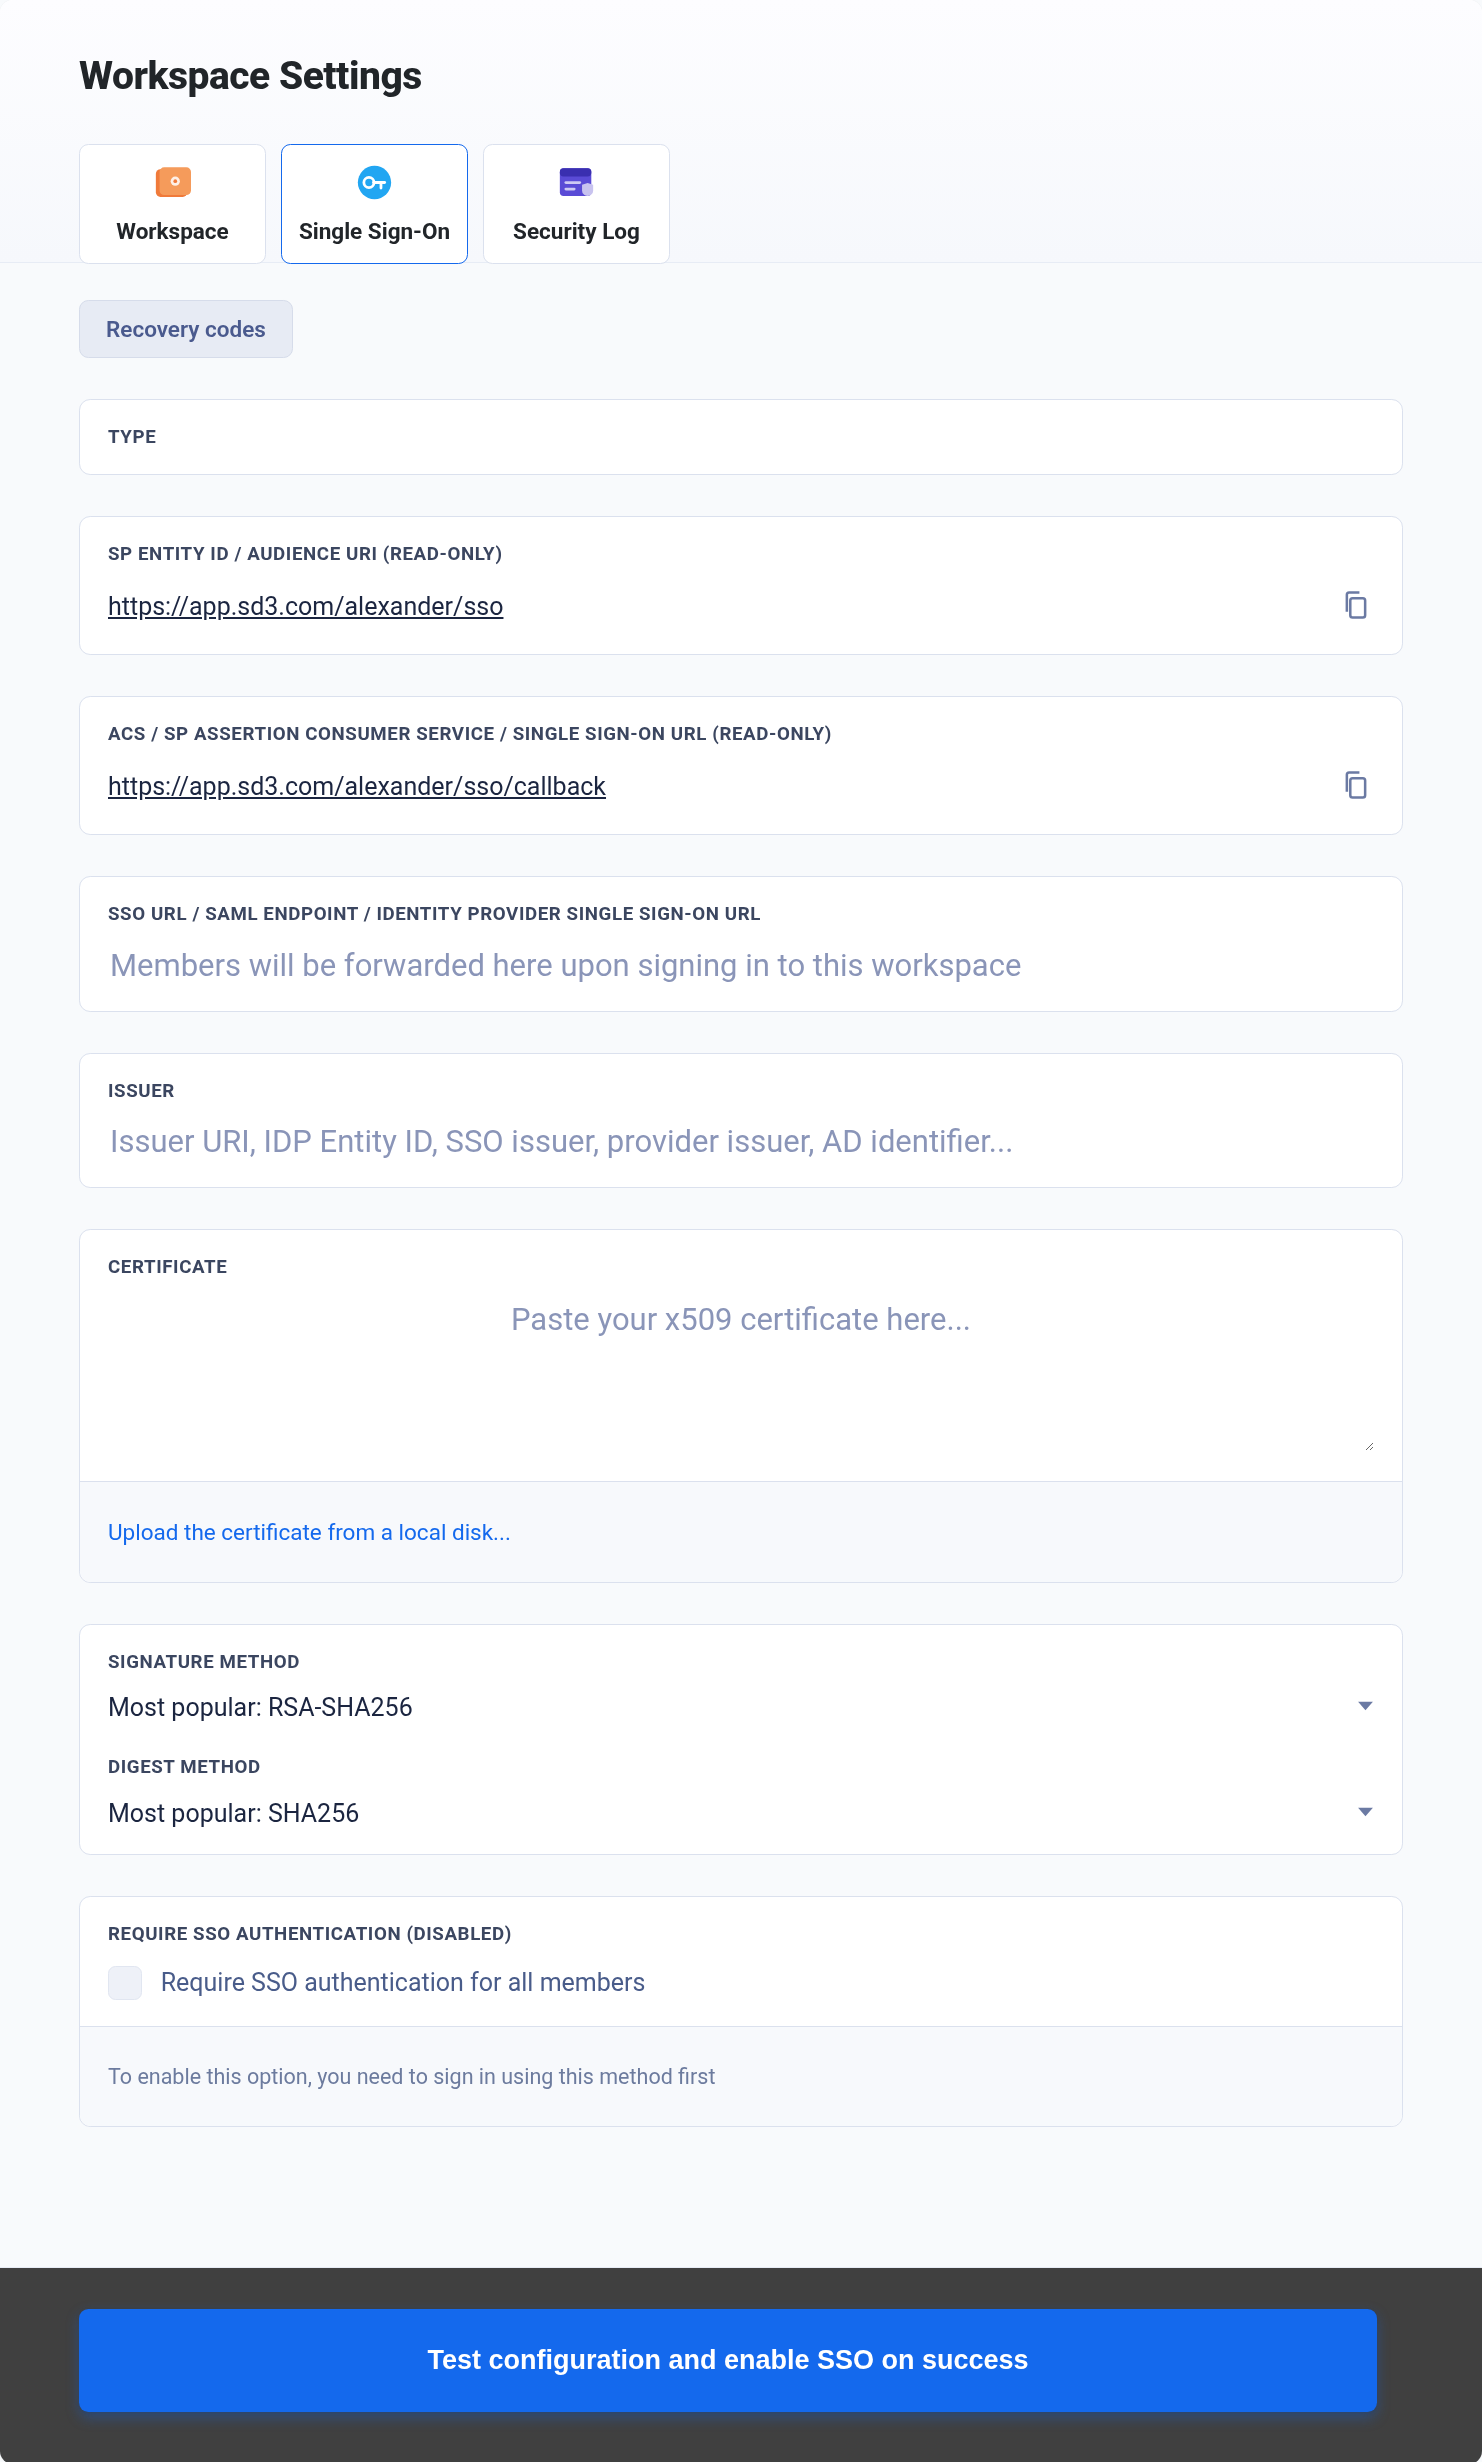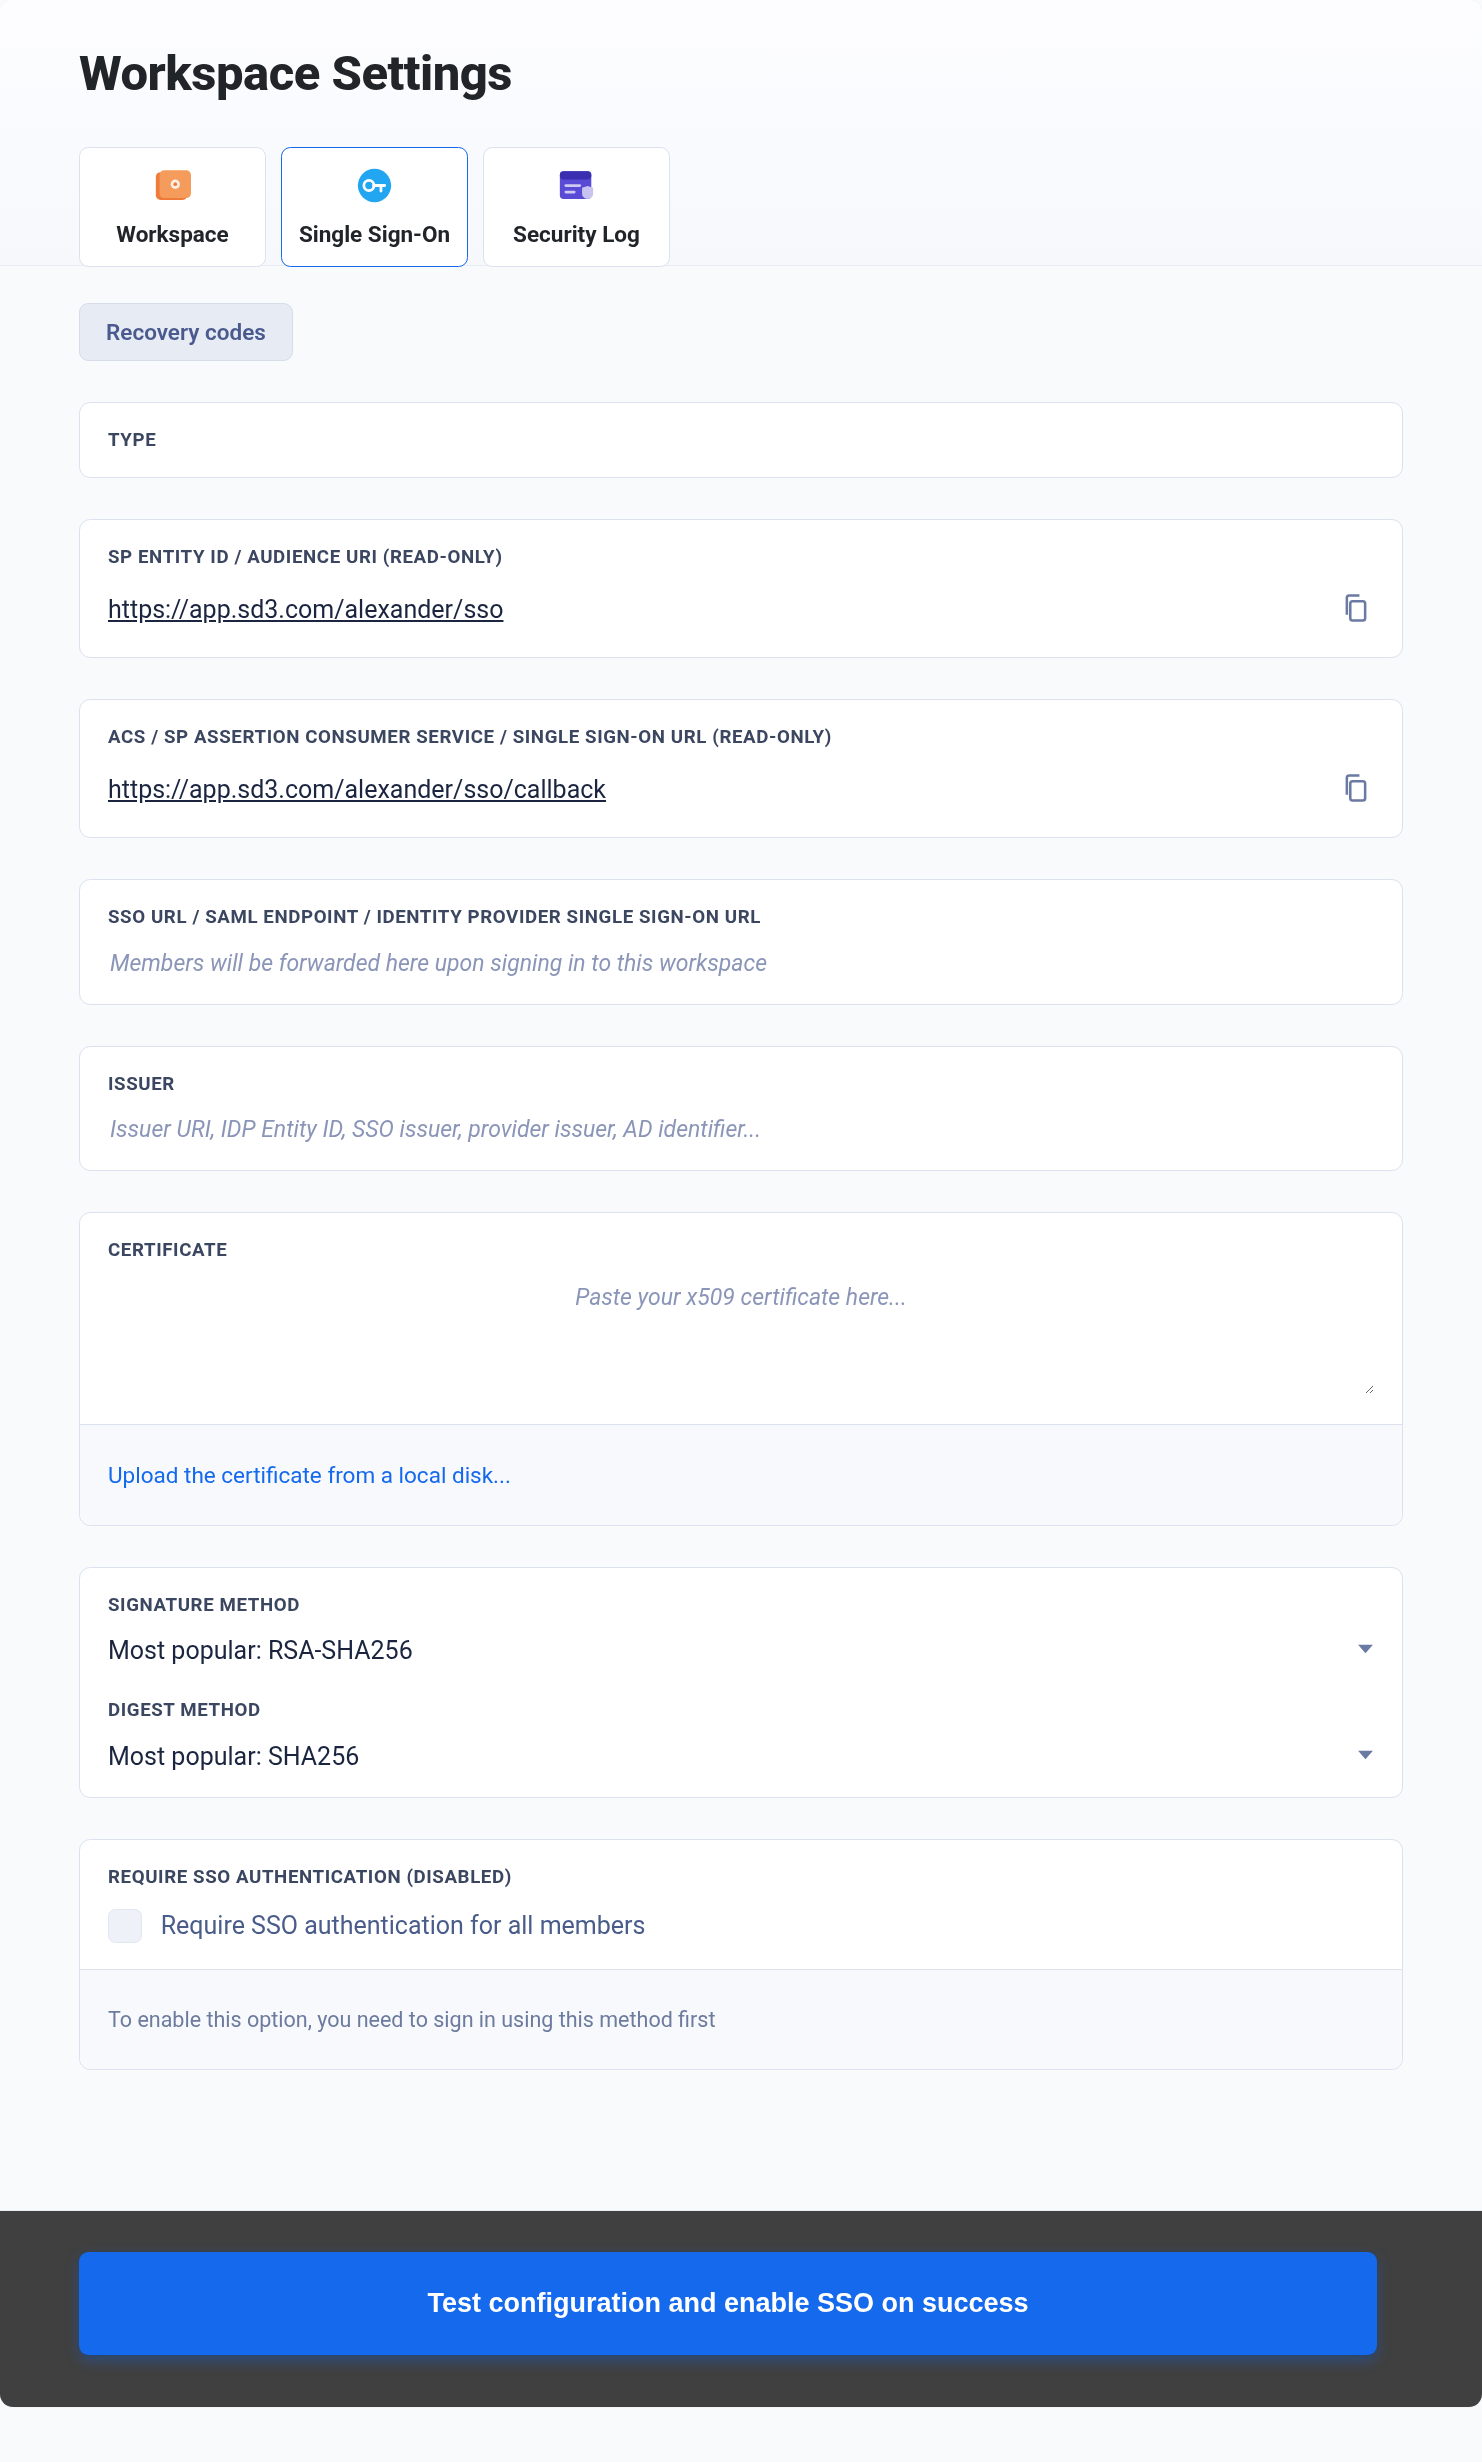--- a/index.html
+++ b/index.html
@@ -31,24 +31,24 @@
     border-radius: 13px;
     overflow: hidden;
     box-shadow: 0 0 0 0.9px rgba(0,0,0,0.02);
   }
   .header-zone {
     background: linear-gradient(#fdfdff, #f6f8fc);
     padding: 45px 79px 0 79px;
     border-bottom: 0.9px solid var(--border-light);
   }
   .page-title {
-    font-size: 49px;
+    font-size: 39px;
     font-weight: 800;
     letter-spacing: -0.5px;
-    margin: 0 0 45px 0;
+    margin: 8px 0 45px 0;
   }
   .tab-row { display: flex; gap: 15px; }
   .tab-card {
     width: 187px;
     height: 120px;
     background: #fff;
     border: 1.9px solid var(--border);
     border-radius: 9.4px;
     display: flex;
     flex-direction: column;
@@ -127,25 +127,24 @@
     margin-top: 20.6px;
   }
   .ro-value { font-size: 25px; color: #1b2540; text-decoration: underline; }
   .copy-btn { background: none; border: none; cursor: pointer; padding: 3.7px; color: var(--icon-muted); }
 
   .text-input, .text-area {
     width: 100%;
     border: none;
     outline: none;
     background: transparent;
-    font-size: 23px;
+    font-size: 31px;
     color: #1b2540;
     margin-top: 20.6px;
     font-family: inherit;
-    font-style: italic;
   }
   .text-input::placeholder, .text-area::placeholder { color: var(--text-placeholder); }
   .text-area { resize: vertical; min-height: 112px; text-align: center; }
 
   .link { color: var(--link-blue); font-size: 22.5px; cursor: pointer; }
 
   .select-row {
     display: flex; justify-content: space-between; align-items: center;
     margin-top: 20.6px; cursor: pointer;
   }

